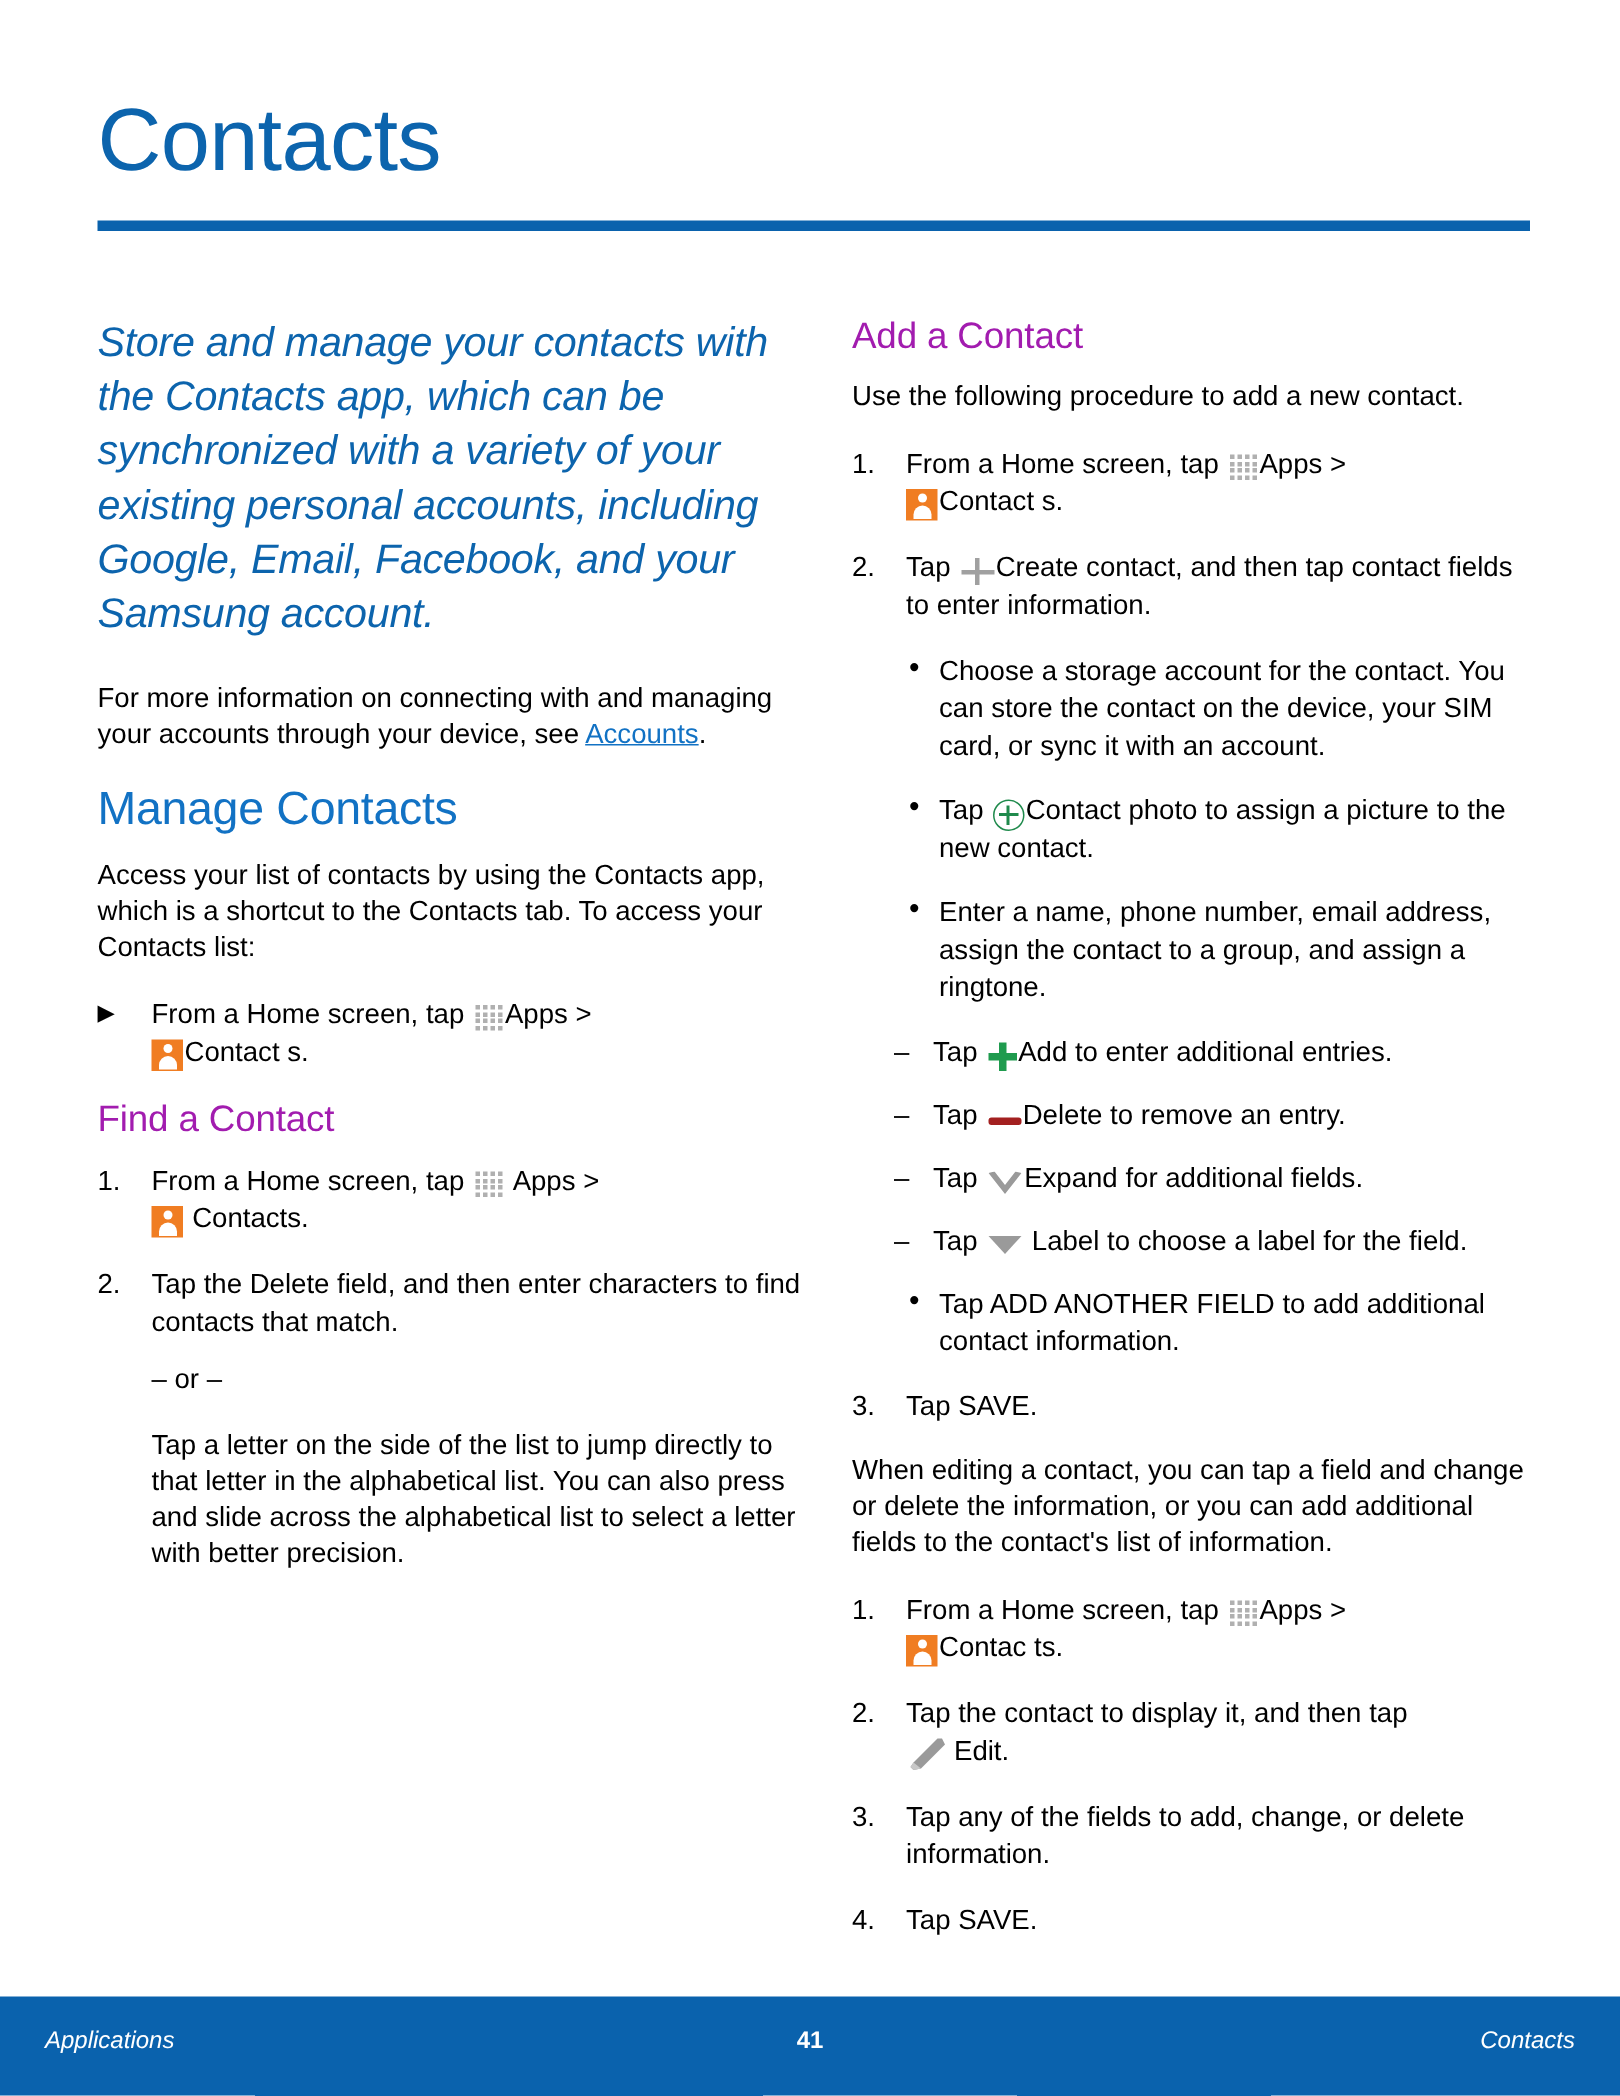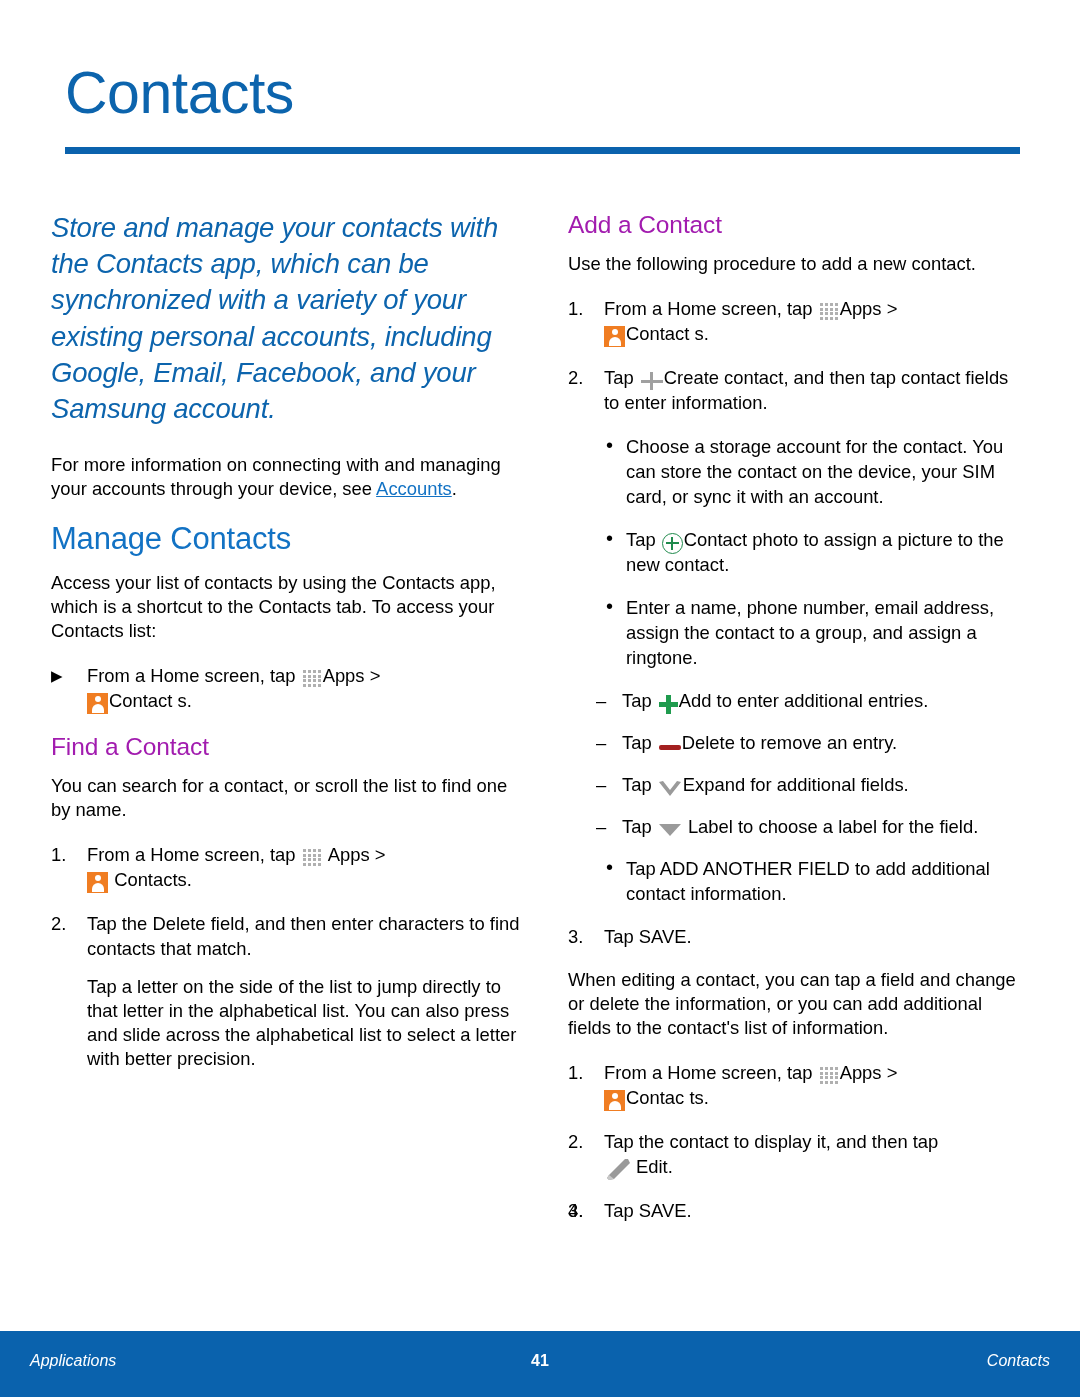--- a/index.html
+++ b/index.html
@@ -43,21 +43,21 @@
     height: 7px;
     background: #0a62ad;
     width: 955px;
   }
 
   
   .col {
     position: absolute;
     top: 210px;
   }
-  .col-left  { left: 51px;  width: 480px; }
+  .col-left  { left: 65px;  width: 480px; }
   .col-right { left: 568px; width: 455px; }
 
   
   .lede {
     font-size: 27.5px;
     line-height: 36.2px;
     font-style: italic;
     color: #0c64ad;
     margin: 0 0 26px 0;
     letter-spacing: -0.2px;
@@ -337,34 +337,34 @@
     <p class="body">Access your list of contacts by using the Contacts app, which is a shortcut to the Contacts tab. To access your Contacts list:</p>
 
     <ul class="steps">
       <li class="step arrow">
         <span class="marker">▶</span>
         <span>From a Home screen, tap </span><span class="icon icon-apps"><i style="left:0px;top:0px"></i><i style="left:5px;top:0px"></i><i style="left:10px;top:0px"></i><i style="left:15px;top:0px"></i><i style="left:0px;top:4.5px"></i><i style="left:5px;top:4.5px"></i><i style="left:10px;top:4.5px"></i><i style="left:15px;top:4.5px"></i><i style="left:0px;top:9px"></i><i style="left:5px;top:9px"></i><i style="left:10px;top:9px"></i><i style="left:15px;top:9px"></i><i style="left:0px;top:13.5px"></i><i style="left:5px;top:13.5px"></i><i style="left:10px;top:13.5px"></i><i style="left:15px;top:13.5px"></i></span><b>Apps</b><span> &gt; </span><br><span class="icon icon-contacts"><span class="head"></span><span class="body"></span></span><b>Contact s</b><span>.</span>
       </li>
     </ul>
 
     <h3 class="h3" style="margin-top:12px">Find a Contact</h3>
-    <p class="body">You can search for a contact, or scroll the list to find one by name.</p>
 
     <ul class="steps">
       <li class="step">
         <span class="marker">1.</span>
         <span>From a Home screen, tap </span><span class="icon icon-apps"><i style="left:0px;top:0px"></i><i style="left:5px;top:0px"></i><i style="left:10px;top:0px"></i><i style="left:15px;top:0px"></i><i style="left:0px;top:4.5px"></i><i style="left:5px;top:4.5px"></i><i style="left:10px;top:4.5px"></i><i style="left:15px;top:4.5px"></i><i style="left:0px;top:9px"></i><i style="left:5px;top:9px"></i><i style="left:10px;top:9px"></i><i style="left:15px;top:9px"></i><i style="left:0px;top:13.5px"></i><i style="left:5px;top:13.5px"></i><i style="left:10px;top:13.5px"></i><i style="left:15px;top:13.5px"></i></span>&nbsp;<b>Apps</b><span> &gt; </span><br><span class="icon icon-contacts"><span class="head"></span><span class="body"></span></span>&nbsp;<b>Contacts</b><span>.</span>
       </li>
       <li class="step tight">
         <span class="marker">2.</span>
         <span>Tap the </span><b>Delete</b><span> field, and then enter characters to find contacts that match.</span>
       </li>
     </ul>
 
     <div class="indent-block">
+      <p class="body or">– or –</p>
       <p class="body">Tap a letter on the side of the list to jump directly to that letter in the alphabetical list. You can also press and slide across the alphabetical list to select a letter with better precision.</p>
     </div>
   </div>
 
   <div class="col col-right">
 
     <h3 class="h3">Add a Contact</h3>
     <p class="body">Use the following procedure to add a new contact.</p>
 
     <ul class="steps">
@@ -437,20 +437,21 @@
       </li>
       <li class="step">
         <span class="marker">2.</span>
         <span>Tap the contact to display it, and then tap </span><br><span class="icon icon-pencil"><svg width="26" height="24" viewBox="0 0 26 24">
               <polygon points="24,1 26,5 10,21 5,22 3,20 5,17 21,1" fill="#9a9a9a"></polygon>
               <polygon points="5,17 3,20 5,22 10,21" fill="#c8c8c8"></polygon>
             </svg></span><b>Edit</b><span>.</span>
       </li>
       <li class="step">
         <span class="marker">3.</span>
+        <span>Tap any of the fields to add, change, or delete information.</span>
       </li>
       <li class="step">
         <span class="marker">4.</span>
         <span>Tap </span><b>SAVE</b><span>.</span>
       </li>
     </ul>
   </div>
 
   <div class="footer">
     <div class="f-left">Applications</div>

